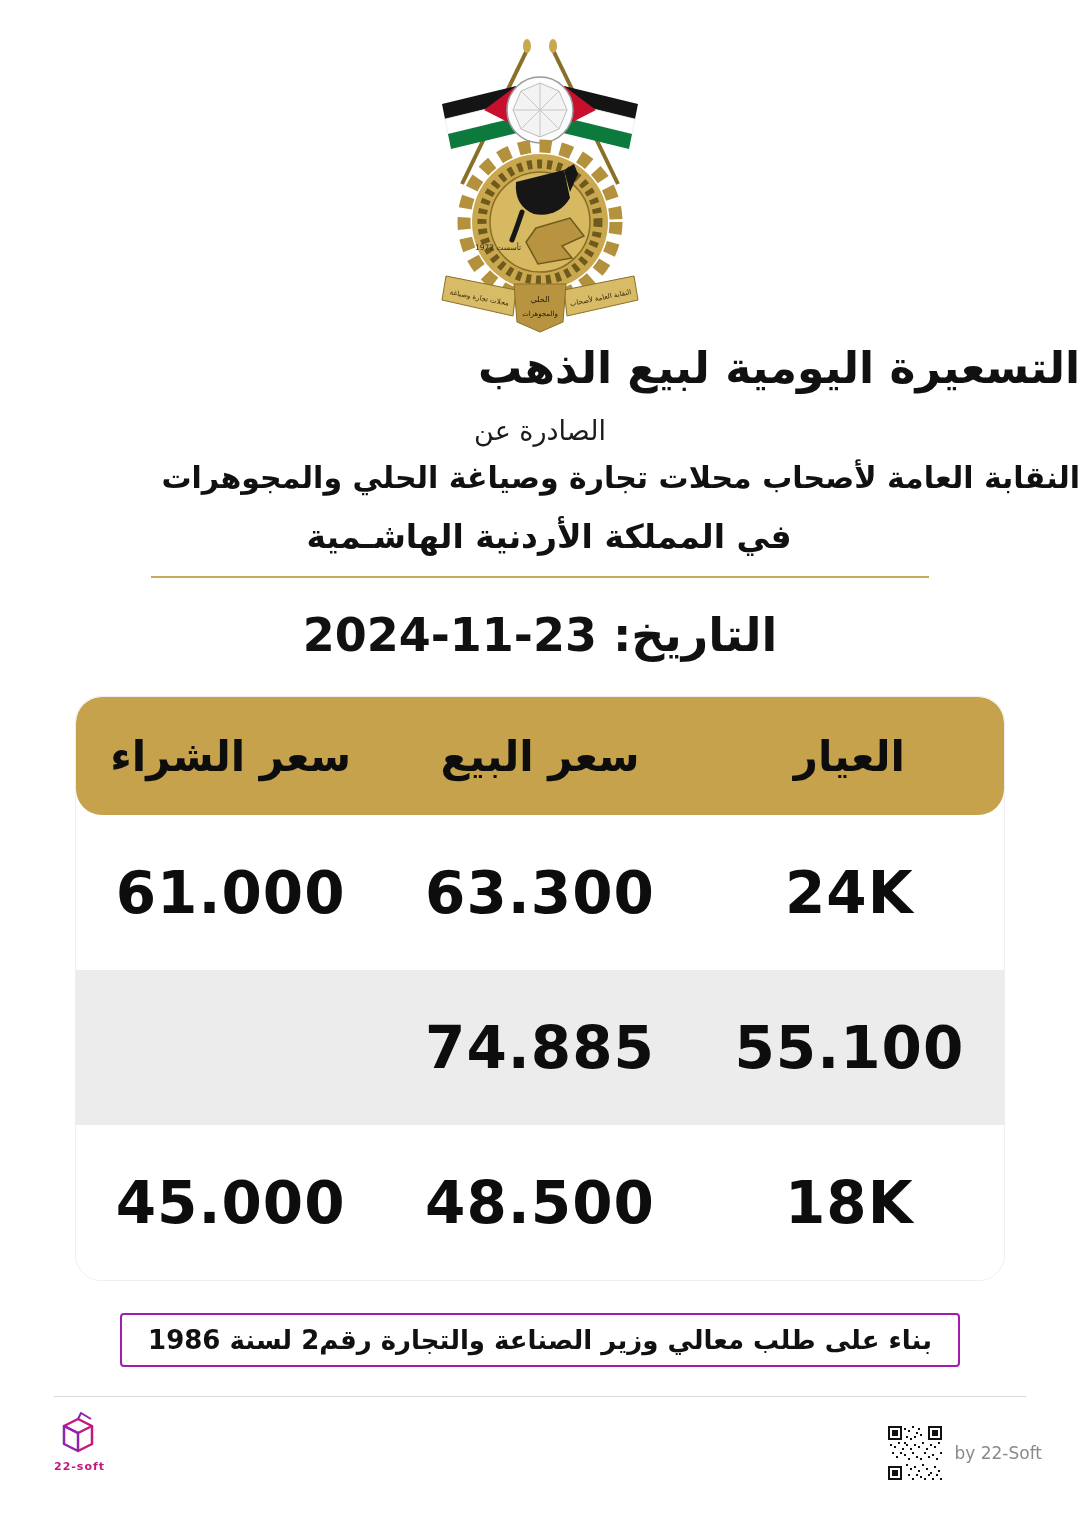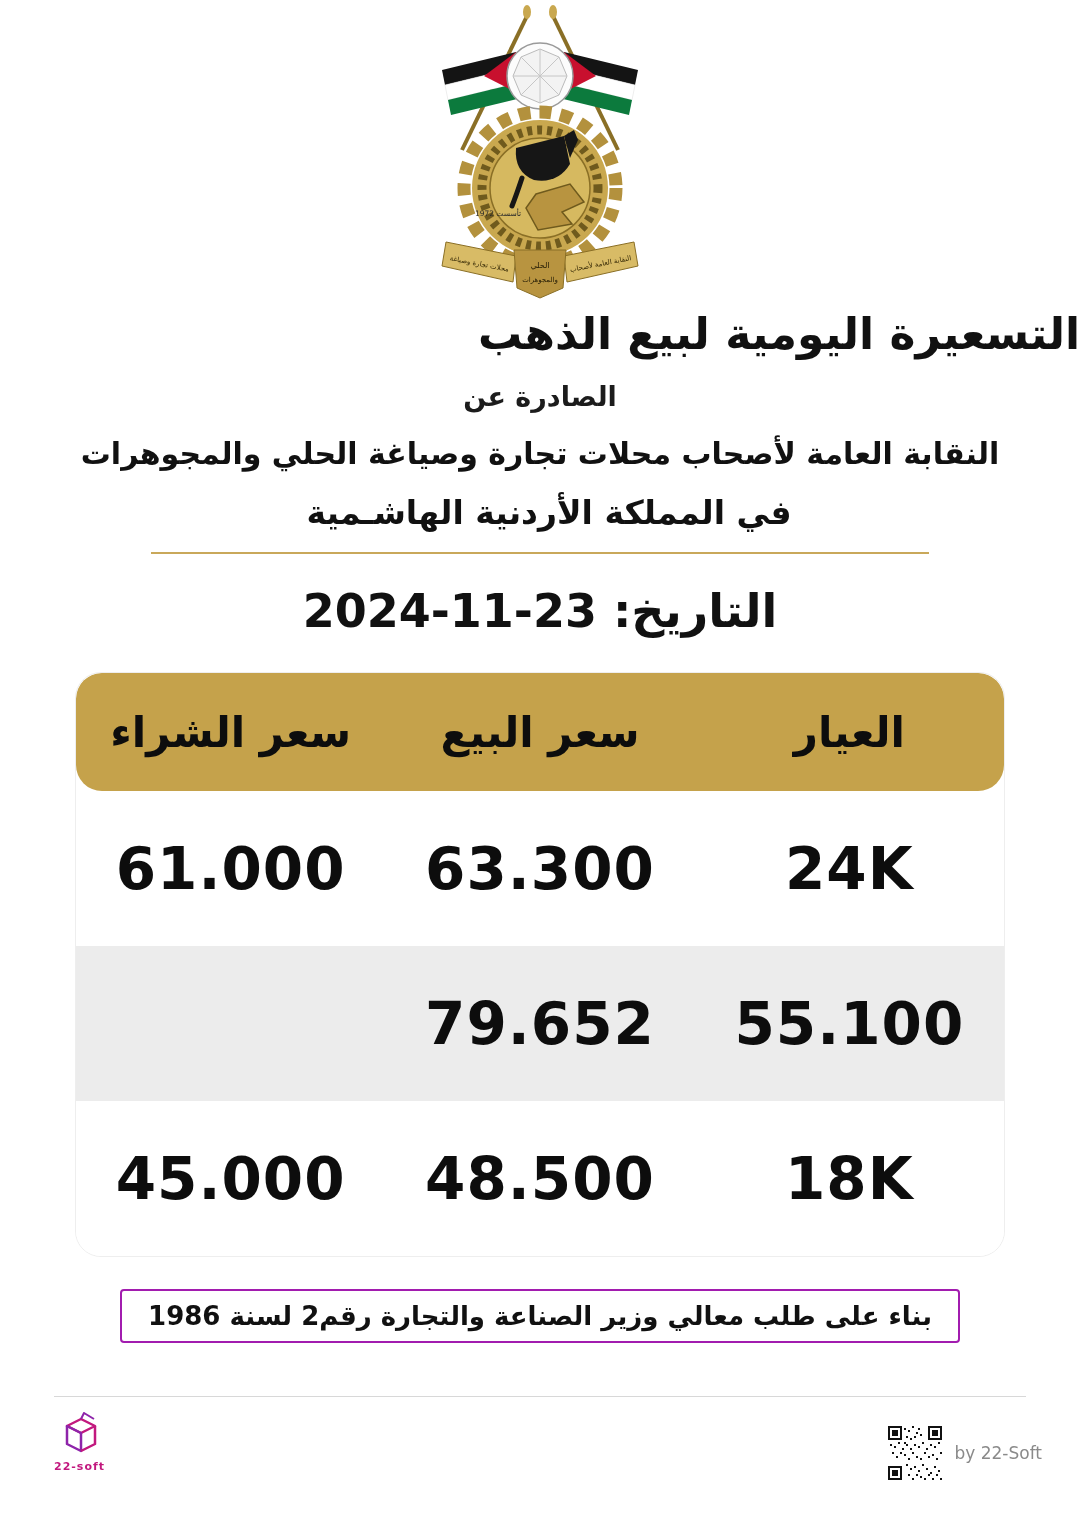--- a/index.html
+++ b/index.html
@@ -6,24 +6,24 @@
   html, body { width:1080px; }
   body {
     height:1527px;
     background:#ffffff;
     font-family:"DejaVu Sans", sans-serif;
     direction:rtl;
     position:relative;
     overflow:hidden;
     color:#111;
   }
-  .emblem-wrap { display:flex; justify-content:center; }
+  .emblem-wrap { display:flex; justify-content:center; padding-top:34px; }
   .main-title { text-align:right; font-size:44px; font-weight:800; margin-top:8px; }
-  .issued-by  { text-align:center; font-size:27px; font-weight:700; margin-top:22px; color:#1c1c1c; }
-  .syndicate-line { text-align:center; font-size:30px; font-weight:700; margin-top:24px; }
+  .issued-by  { text-align:center; font-size:27px; font-weight:400; margin-top:22px; color:#1c1c1c; }
+  .syndicate-line { text-align:right; font-size:30px; font-weight:700; margin-top:14px; }
   .kingdom-line   { text-align:center; font-size:33px; font-weight:700; margin-top:22px;padding-left:18px; }
   .gold-rule { width:72%; margin:20px auto 0; border:none; border-top:2px solid #C9A85A; }
   .date-line { text-align:center; font-size:46px; font-weight:800; margin-top:30px; }
   .price-table {
     width:930px; margin:34px auto 0;
     border-radius:26px; overflow:hidden;
     border:1px solid #eeeeee;
   }
   .thead {
     display:grid; grid-template-columns:1fr 1fr 1fr;
@@ -38,21 +38,21 @@
   .trow.alt { background:#ECECEC; }
   .td { text-align:center; font-size:58px; font-weight:800; color:#0d0d0d; letter-spacing:1px; }
   .note-wrap { display:flex; justify-content:center; margin-top:32px; }
   .note {
     border:2px solid #a21caf; border-radius:4px;
     padding:10px 26px; font-size:26px; font-weight:700;
   }
   .footer-rule { position:absolute; left:54px; right:54px; top:1396px; border-top:1px solid #d8d8d8; }
   .brand-left {
     position:absolute; left:54px; top:1412px;
-    display:flex; flex-direction:column; align-items:flex-start; gap:2px;
+    display:flex; flex-direction:column; align-items:flex-end; gap:2px;
   }
   .brand-label { font-size:11px; color:#c2187e; font-weight:600; letter-spacing:1px; direction:ltr; }
   .brand-right {
     position:absolute; right:38px; top:1424px;
     display:flex; align-items:center; gap:10px; direction:ltr;
   }
   .credit { font-size:17px; color:#8a8a8a; }
 </style>
 </head>
 <body>
@@ -135,21 +135,21 @@
       <div class="th">سعر البيع</div>
       <div class="th">سعر الشراء</div>
     </div>
     <div class="trow">
       <div class="td">24K</div>
       <div class="td">63.300</div>
       <div class="td">61.000</div>
     </div>
     <div class="trow alt">
       <div class="td">55.100</div>
-      <div class="td">79.652</div>
+      <div class="td">74.885</div>
     </div>
     <div class="trow">
       <div class="td">18K</div>
       <div class="td">48.500</div>
       <div class="td">45.000</div>
     </div>
   </div>
 
   <div class="note-wrap">
     <div class="note">بناء على طلب معالي وزير الصناعة والتجارة رقم2 لسنة 1986</div>

